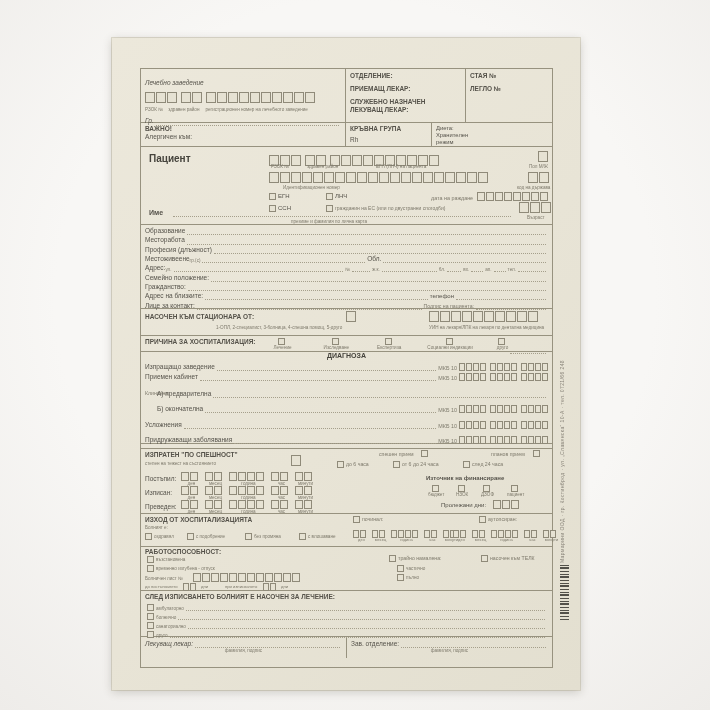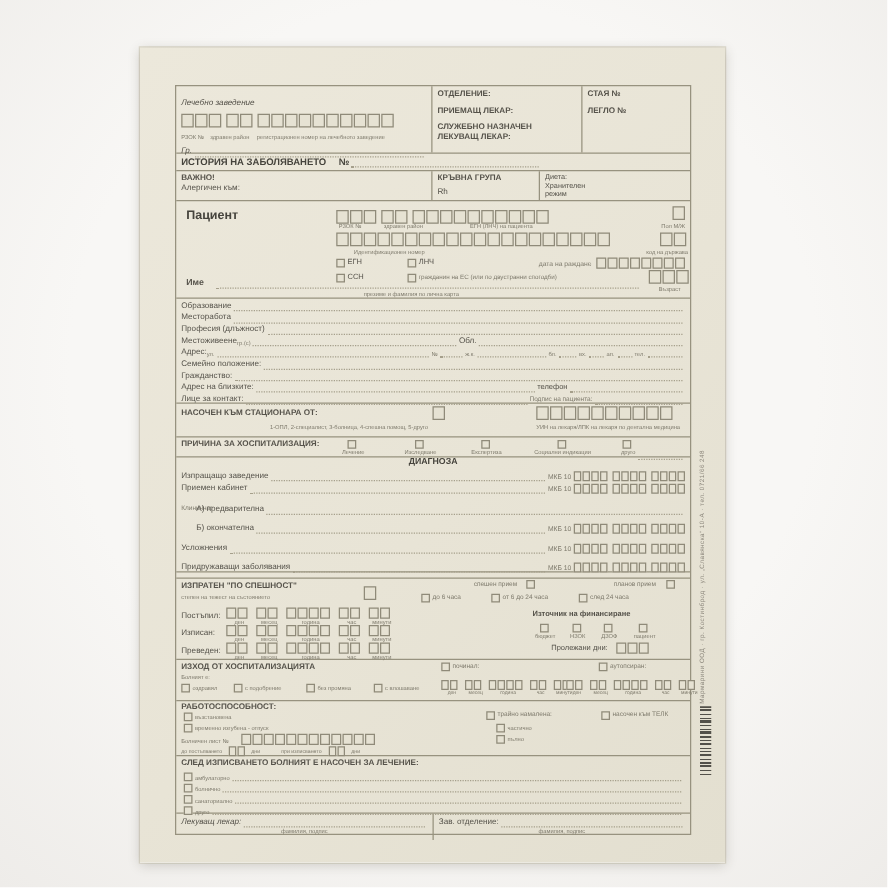--- a/index.html
+++ b/index.html
@@ -86,25 +86,20 @@
       <div class="lbl b" style="margin-top:5px">ПРИЕМАЩ ЛЕКАР:</div>
       <div class="lbl b" style="margin-top:5px">СЛУЖЕБНО НАЗНАЧЕН</div>
       <div class="lbl b">ЛЕКУВАЩ ЛЕКАР:</div>
     </div>
     <div style="flex:1;padding:3px 4px;box-sizing:border-box">
       <div class="lbl b">СТАЯ №</div>
       <div class="lbl b" style="margin-top:5px">ЛЕГЛО №</div>
     </div>
   </div>
 
-  <div class="sec row" style="height:14px;align-items:center;padding:0 4px">
-    <span class="b" style="font-size:7.6px">ИСТОРИЯ НА ЗАБОЛЯВАНЕТО</span>
-    <span class="b" style="font-size:7.6px;margin-left:10px">№</span>
-    <span class="fill" style="max-width:150px"></span>
-  </div>
 
   <div class="sec row" style="height:24px">
     <div style="width:205px;border-right:1px solid var(--ln);padding:2px 4px;box-sizing:border-box">
       <div class="lbl b">ВАЖНО!</div>
       <div class="lbl">Алергичен към:</div>
     </div>
     <div style="width:86px;border-right:1px solid var(--ln);padding:2px 4px;display:flex;flex-direction:column;justify-content:space-between;box-sizing:border-box">
       <div class="lbl b">КРЪВНА ГРУПА</div>
       <div class="lbl">Rh</div>
     </div>

